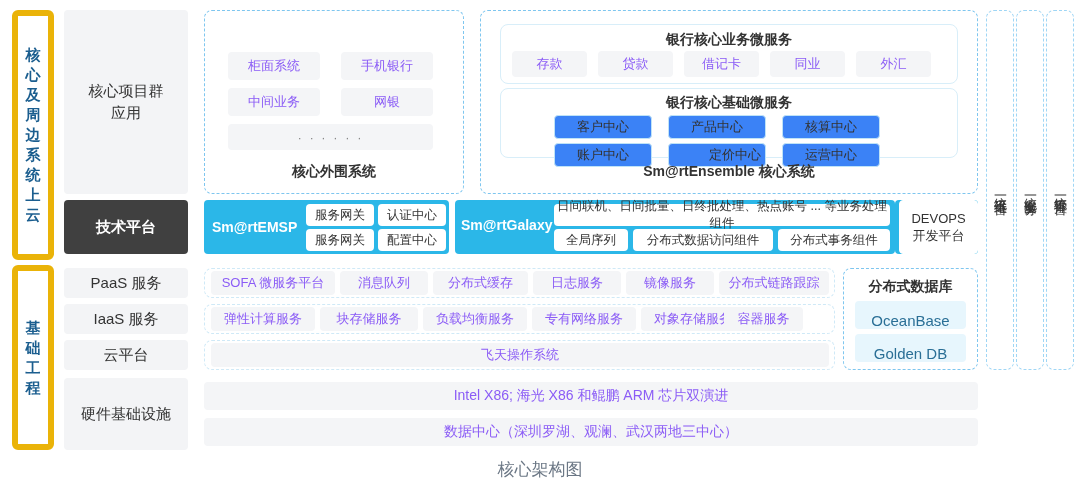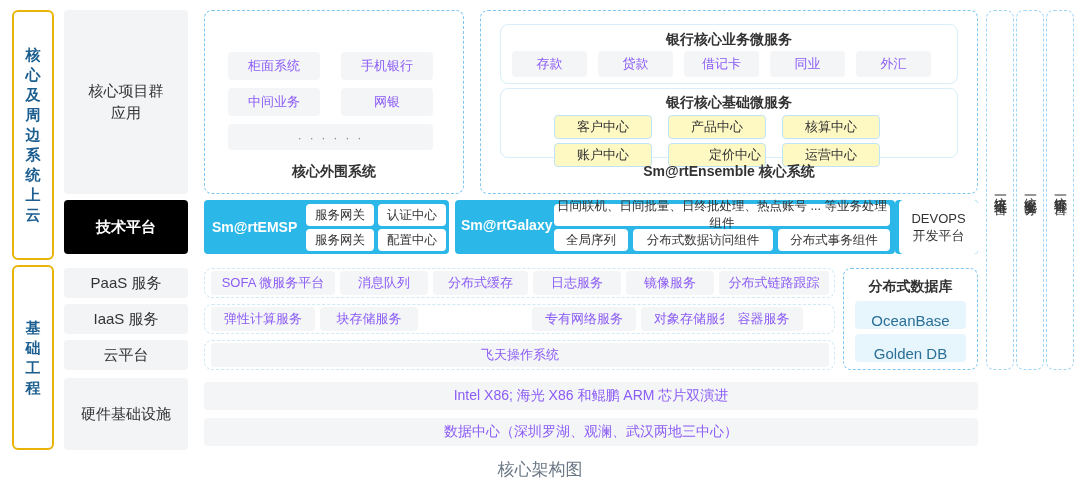--- a/index.html
+++ b/index.html
@@ -8,21 +8,21 @@
     background:#ffffff;
     font-family:"Liberation Sans","DejaVu Sans",sans-serif;
     color:#333;
     overflow:hidden;
   }
   .page{position:relative;width:1080px;height:485px;}
 
   
   .spine{
     position:absolute;
-    border:2px solid #eab308;
+    border:6px solid #eab308;
     border-radius:6px;
     display:flex;align-items:center;justify-content:center;
     color:#1b5e8f;
     font-weight:bold;
     font-size:15px;
     line-height:20px;
     text-align:center;
     box-sizing:border-box;
     background:#fff;
   }
@@ -58,21 +58,21 @@
     position:absolute;
     background:#f4f5f7;
     border-radius:4px;
     display:flex;align-items:center;justify-content:center;
     font-size:13px;color:#8b5cf6;
     box-sizing:border-box;
     text-align:center;
   }
   .box-white-blue{
     position:absolute;
-    background:#fef9c3;
+    background:#3b82f6;
     border:1px solid #bfe3f7;
     border-radius:4px;
     display:flex;align-items:center;justify-content:center;
     font-size:13px;color:#333;
     box-sizing:border-box;
     text-align:center;
   }
   .box-cyan{
     position:absolute;
     background:#e7f6fd;
@@ -138,21 +138,21 @@
   </div>
   <div class="spine" style="left:12px;top:265px;width:42px;height:185px;">
     <span>基础工程</span>
   </div>
 
   <div class="lbl-grey" style="left:64px;top:10px;width:124px;height:184px;font-size:15px;line-height:22px;">
     <span style="white-space:pre-line;">核心项目群
 应用</span>
   </div>
 
-  <div class="lbl-grey" style="left:64px;top:200px;width:124px;height:54px;background:#000000;color:#fff;font-weight:bold;font-size:15px;">
+  <div class="lbl-grey" style="left:64px;top:200px;width:124px;height:54px;background:#404040;color:#fff;font-weight:bold;font-size:15px;">
     <span>技术平台</span>
   </div>
 
   <div class="lbl-grey" style="left:64px;top:268px;width:124px;height:30px;font-size:15px;">
     <span>PaaS 服务</span>
   </div>
   <div class="lbl-grey" style="left:64px;top:304px;width:124px;height:30px;font-size:15px;">
     <span>IaaS 服务</span>
   </div>
   <div class="lbl-grey" style="left:64px;top:340px;width:124px;height:30px;font-size:15px;">
@@ -293,20 +293,23 @@
     <span>镜像服务</span>
     </div>
 
   <div class="dashed" style="left:204px;top:304px;width:631px;height:30px;border-color:#cfe9f7;"></div>
   <div class="box-grey" style="left:211px;top:307px;width:104px;height:24px;">
     <span>弹性计算服务</span>
     </div>
   <div class="box-grey" style="left:320px;top:307px;width:98px;height:24px;">
     <span>块存储服务</span>
     </div>
+  <div class="box-grey" style="left:423px;top:307px;width:104px;height:24px;">
+    <span>负载均衡服务</span>
+    </div>
   <div class="box-grey" style="left:532px;top:307px;width:104px;height:24px;">
     <span>专有网络服务</span>
     </div>
   <div class="box-grey" style="left:641px;top:307px;width:104px;height:24px;">
     <span>对象存储服务</span>
     </div>
   <div class="box-grey" style="left:724px;top:307px;width:79px;height:24px;text-align:center;">
     <span>容器服务</span>
     </div>
 

